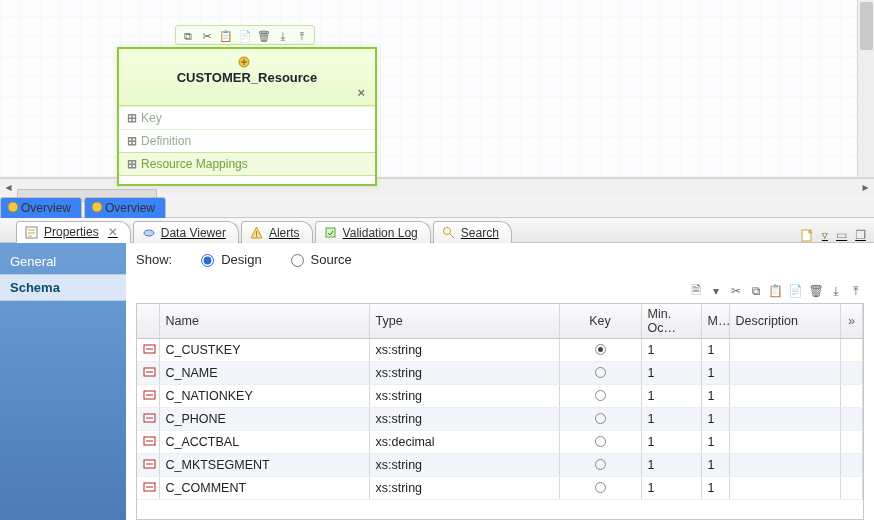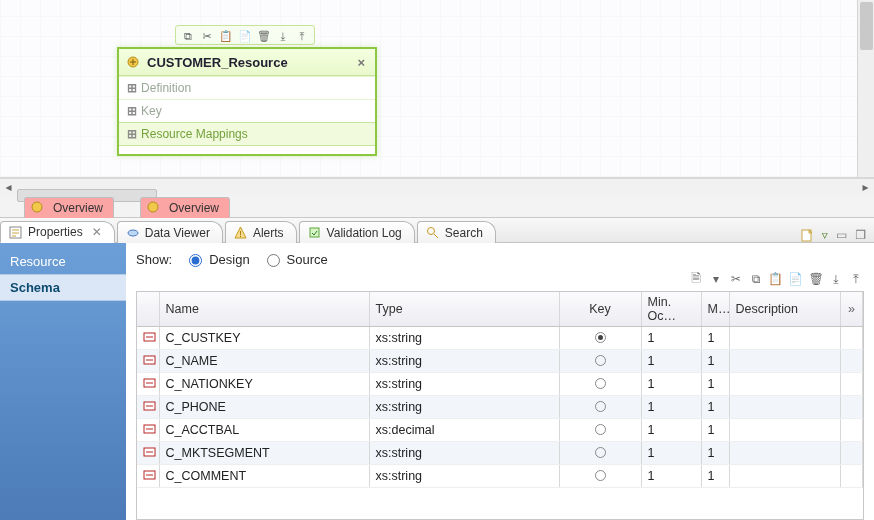--- a/index.html
+++ b/index.html
@@ -63,20 +63,21 @@
     background: #fff;
     box-shadow: 0 0 6px rgba(141,198,63,0.3);
   }
   .resource-node .head {
     background: linear-gradient(#f4ffe0, #e9f9cc);
     border-bottom: 1px solid #c8e49a;
     padding: 5px 6px;
     display: flex; align-items: center;
     font-weight: bold; color: #223;
     font-size: 13px;
+    flex-direction: column;
   }
   .resource-node .head .title-icon {
     width: 16px; height: 16px;
     margin-right: 6px;
     display:flex;align-items:center;justify-content:center;
   }
   .resource-node .head .close {
     margin-left: auto;
     color: #777; padding:0 4px; cursor: default;
   }
@@ -112,37 +113,38 @@
   .mid-tabs {
     height: 23px;
     background: #f3f3f3;
     border-bottom: 1px solid #c8c8c8;
     display:flex; align-items:flex-end;
   }
   .mid-tab {
     padding: 3px 10px 3px 6px;
     border: 1px solid #bfbfbf;
     border-bottom: none;
-    background: #fca5a5;
+    background: #3b82f6;
     margin-right: 2px;
-    display:flex; align-items:center; gap:8px;
+    display:flex; align-items:center; gap:0;
     font-size:12px; color:#333;
     border-radius: 3px 3px 0 0;
-    position: relative; top:1px;margin-left:24px;
+    position: relative; top:1px;
   }
   .mid-tab .ico { width:14px;height:14px; }
 
   
   .view-strip {
     height: 25px;
     background: linear-gradient(#f8f8f8, #e9e9e9);
     border-bottom: 1px solid #c4c4c4;
     display:flex; align-items:flex-end;
-    padding-left:0;
+    padding-left:16px;
     gap:0;
+    text-decoration:underline;
   }
   .view-tab {
     padding: 4px 12px 4px 8px;
     border: 1px solid #b6b6b6;
     border-bottom:none;
     background: linear-gradient(#fff,#f2f2f2);
     margin-right: 2px;
     display:flex; align-items:center; gap:5px;
     font-size:12px; color:#333;
     border-radius: 4px 12px 0 0;
@@ -189,21 +191,21 @@
     border-bottom:1px solid #b4cbe8;
   }
   .content {
     flex:1;
     background:#fff;
     padding: 8px 10px 0 10px;
     display:flex; flex-direction:column;
     overflow:hidden;
   }
 
-  .show-row { display:flex; align-items:center; gap:12px; font-size:13px; color:#2b2b2b; margin-bottom:4px;}
+  .show-row { display:flex; align-items:center; gap:24px; font-size:13px; color:#2b2b2b; margin-bottom:16px;}
   .radio { display:flex; align-items:flex-end; gap:4px; }
   .radio input { accent-color:#2b6cd3; }
 
   .mini-toolbar {
     display:flex; justify-content:flex-end; gap:4px;
     padding-bottom:4px; color:#666;
   }
   .mini-toolbar .mt { width:16px; height:16px; display:flex;align-items:center;justify-content:center; font-size:12px;}
 
   .grid-wrap {
@@ -268,22 +270,22 @@
     <div class="head">
       <span class="title-icon">
         <svg width="14" height="14">
             <circle cx="7" cy="7" r="5" fill="#f2c84b" stroke="#b58f1b"></circle>
             <path d="M4 7h6M7 4v6" stroke="#7a5d0b"></path>
           </svg>
       </span>
       <span>CUSTOMER_Resource</span>
       <span class="close">×</span>
     </div>
+    <div class="row"><span class="plus">⊞</span><span>Key</span></div>
     <div class="row"><span class="plus">⊞</span><span>Definition</span></div>
-    <div class="row"><span class="plus">⊞</span><span>Key</span></div>
     <div class="row mappings"><span class="plus">⊞</span><span>Resource Mappings</span></div>
     <div class="foot"></div>
   </div>
 </div>
 
 <div class="h-scroll">
   <div class="arrow">◂</div>
   <div class="track">
       <div class="thumb"></div>
     </div>
@@ -365,21 +367,21 @@
         </svg>
     </span>
     <span style="color:#5b8a3a;">▿</span>
     <span>▭</span>
     <span>❐</span>
   </div>
 </div>
 
 <div class="lower">
   <div class="sidebar" id="sidebar">
-      <div class="item">Resource</div>
+      <div class="item">General</div>
       <div class="item active">Schema</div>
     </div>
 
   <div class="content">
     <div class="show-row">
       <span>Show:</span>
       <label class="radio">
           <input type="radio" name="show" checked="" style="">
           <span>Design</span>
         </label>

